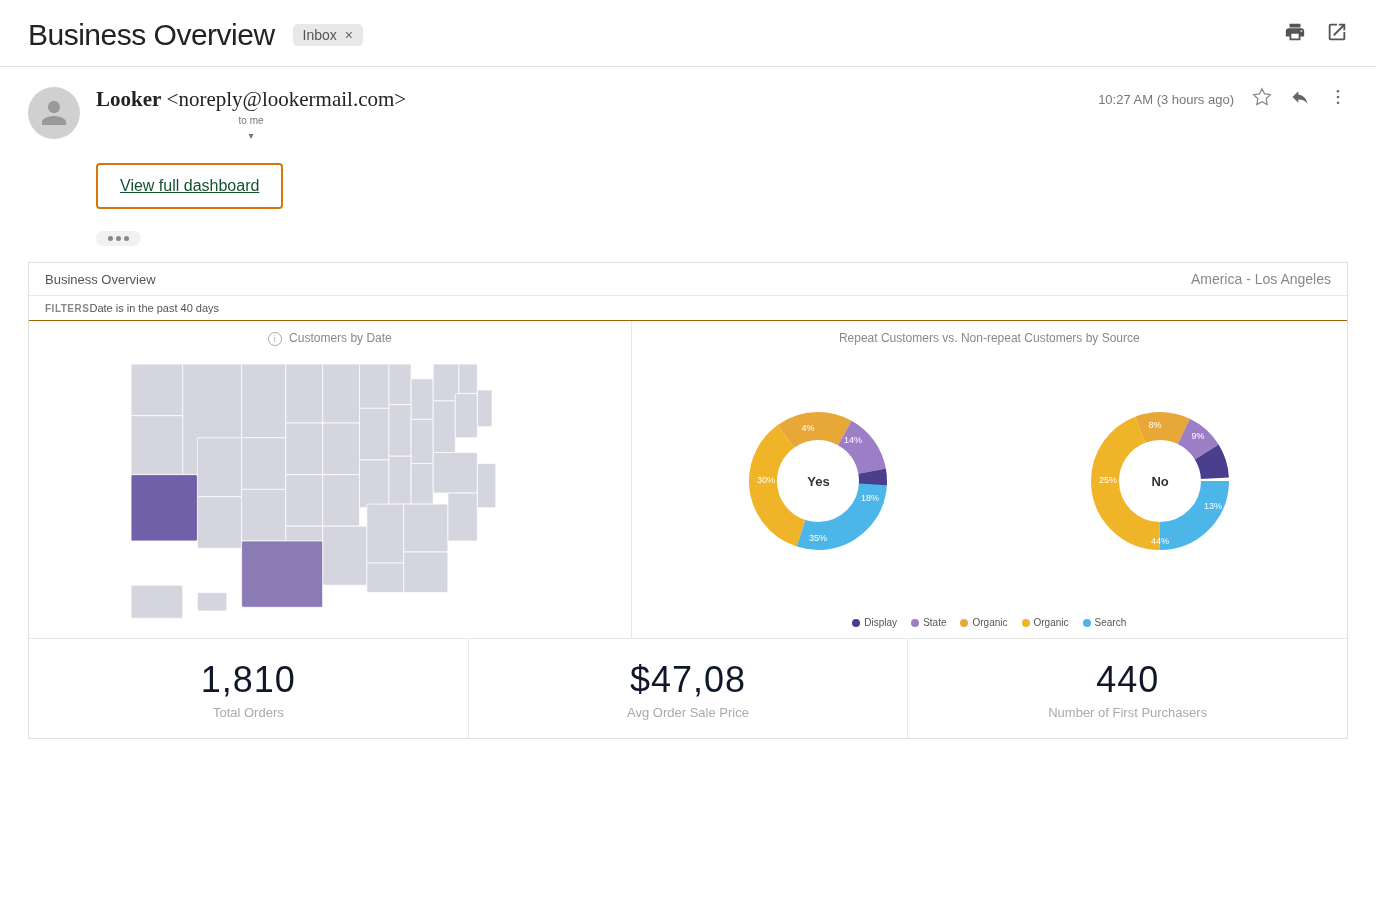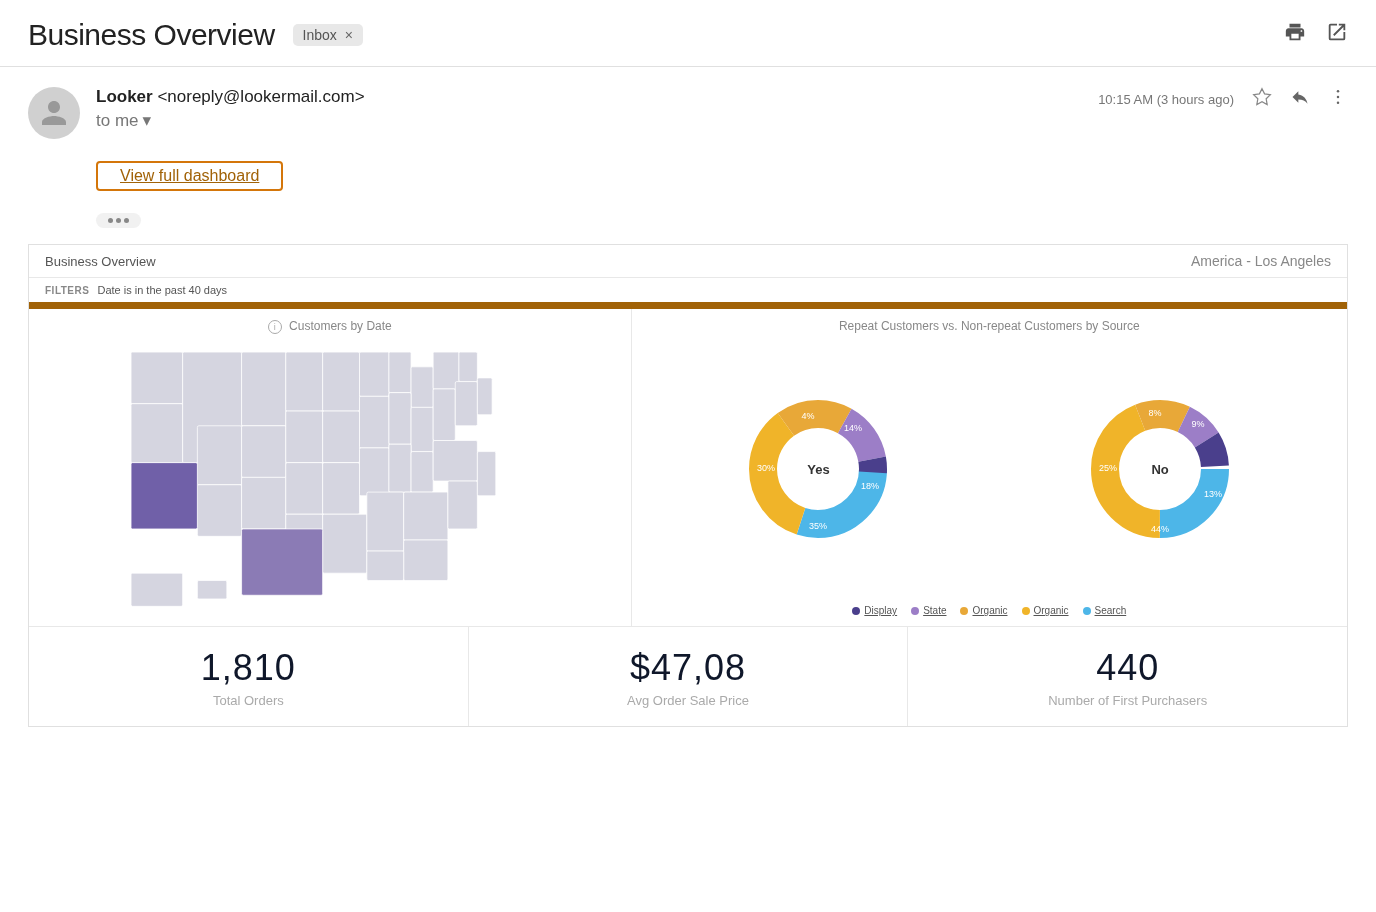--- a/index.html
+++ b/index.html
@@ -90,33 +90,35 @@
       width: 30px;
       height: 30px;
       fill: #999;
     }
     .sender-info {
       display: flex;
       flex-direction: column;
       gap: 3px;
     }
     .sender-name {
-      font-size: 17px;
+      font-size: 21px;
       color: #222;
+      font-family: Liberation Serif, serif;
     }
     .sender-name strong {
       font-weight: 700;
     }
     .sender-to {
       display: flex;
       align-items: center;
       gap: 4px;
-      font-size: 17px;
+      font-size: 10px;
       color: #777;
       cursor: pointer;
+      flex-direction: column;
     }
     .sender-right {
       display: flex;
       align-items: center;
       gap: 18px;
     }
     .email-time {
       font-size: 13px;
       color: #777;
     }
@@ -128,22 +130,22 @@
 
     
     .dashboard-link-wrapper {
       margin-bottom: 18px;
       margin-left: 68px;
     }
     .dashboard-link {
       display: inline-block;
       border: 2.5px solid #d4760a;
       border-radius: 4px;
-      padding: 4px 22px;
-      color: #a16207;
+      padding: 12px 22px;
+      color: #14532d;
       font-size: 16px;
       text-decoration: underline;
       cursor: pointer;
       background: #fff;
     }
 
     
     .ellipsis-row {
       margin-left: 68px;
       margin-bottom: 16px;
@@ -181,23 +183,23 @@
       font-size: 13px;
       color: #555;
     }
     .dash-timezone {
       font-size: 14px;
       color: #888;
     }
     .dash-filters {
       display: flex;
       align-items: center;
-      gap: 8px;
+      gap: 0;
       padding: 6px 16px;
-      border-bottom: 7px solid #a16207;
+      border-bottom: 1px solid #a16207;
     }
     .filters-label {
       font-size: 10px;
       font-weight: 700;
       color: #888;
       letter-spacing: 0.5px;
     }
     .filter-value {
       font-size: 11px;
       color: #555;
@@ -258,21 +260,20 @@
 
     
     .donut-legend {
       display: flex;
       justify-content: center;
       gap: 14px;
       flex-wrap: wrap;
       padding: 6px 0 0 0;
       font-size: 10px;
       color: #555;
-      text-decoration: underline;
     }
     .legend-item {
       display: flex;
       align-items: center;
       gap: 4px;
     }
     .legend-dot {
       width: 8px;
       height: 8px;
       border-radius: 50%;
@@ -359,21 +360,21 @@
           <strong>Looker</strong>
           <span>&lt;noreply@lookermail.com&gt;</span>
         </div>
         <div class="sender-to">
           <span>to me</span>
           <span>▾</span>
         </div>
       </div>
     </div>
     <div class="sender-right">
-      <span class="email-time">10:15 AM (3 hours ago)</span>
+      <span class="email-time">10:27 AM (3 hours ago)</span>
 
       <span class="email-action-icon">
         <svg width="20" height="20" viewBox="0 0 24 24" fill="none" stroke="#888" stroke-width="1.5">
             <path d="M12 2l3.09 6.26L22 9.27l-5 4.87L18.18 21 12 17.77 5.82 21 7 14.14 2 9.27l6.91-1.01L12 2z"></path>
           </svg>
       </span>
 
       <span class="email-action-icon">
         <svg width="20" height="20" viewBox="0 0 24 24" fill="#666">
             <path d="M10 9V5l-7 7 7 7v-4.1c5 0 8.5 1.6 11 5.1-1-5-4-10-11-11z"></path>

